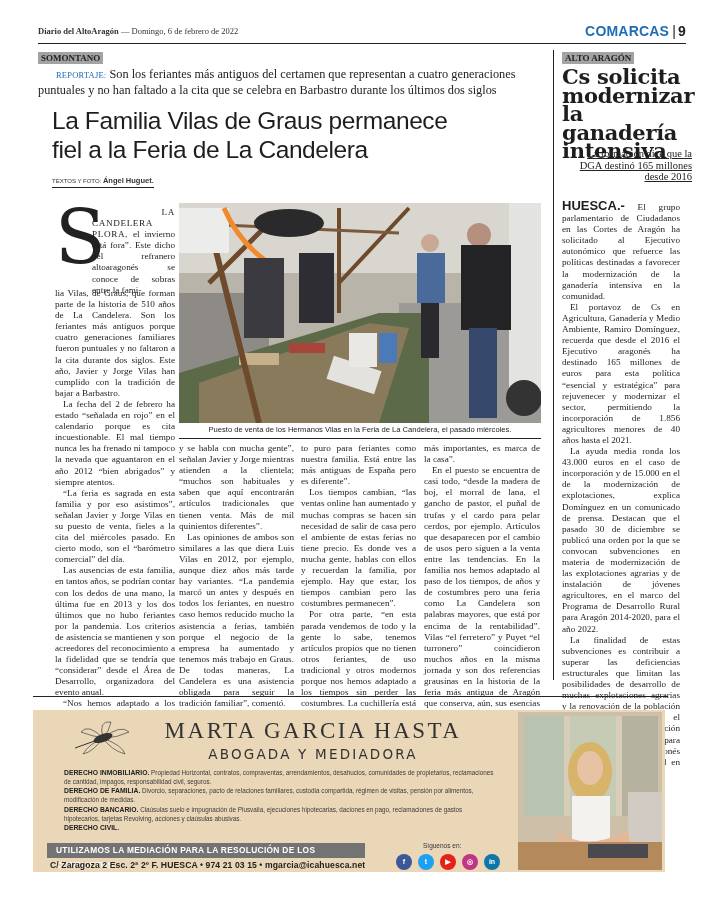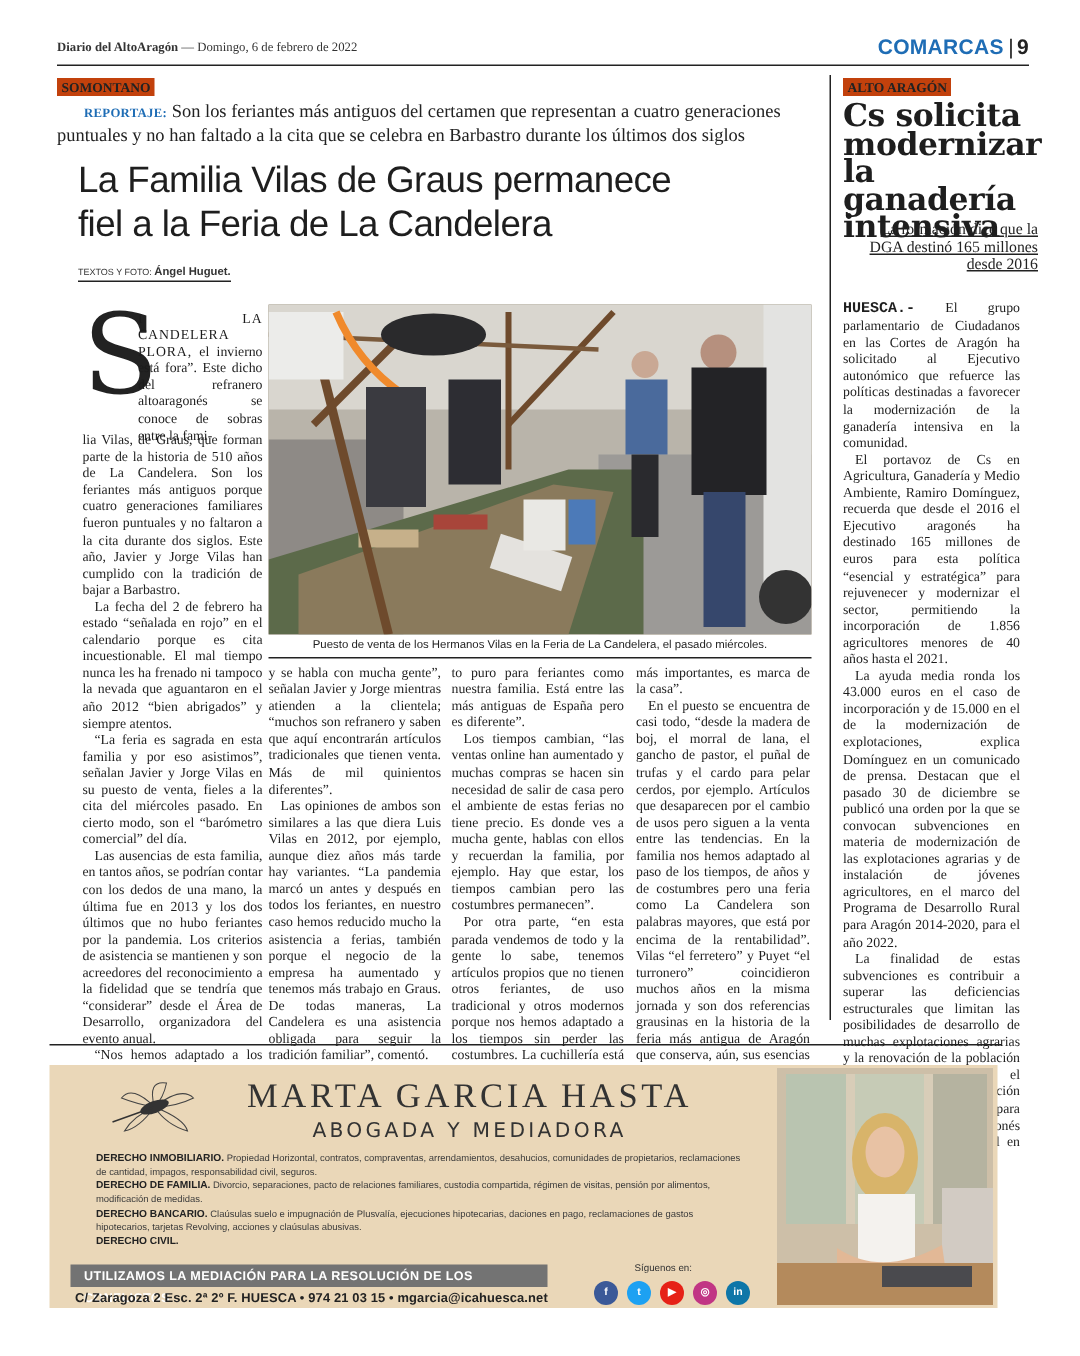--- a/index.html
+++ b/index.html
@@ -6,26 +6,26 @@
   html, body { width: 720px; height: 904px; background: #ffffff; overflow: hidden; }
   body { position: relative; font-family: "DejaVu Serif", serif; color: #1c1c1c; }
 
   .masthead { position: absolute; left: 38px; top: 22px; width: 648px; height: 22px; border-bottom: 1.5px solid #222; }
   .masthead .left { position: absolute; left: 0; top: 4px; font-family: "Liberation Serif", serif; font-size: 8.5px; color: #333; }
   .masthead .left b { font-weight: bold; }
   .masthead .right { position: absolute; right: 0; top: 1px; font-family: "Liberation Sans", sans-serif; font-weight: bold; font-size: 14px; color: #1f6db5; letter-spacing: 0.2px; }
   .masthead .right .pipe { color: #222; font-weight: normal; margin: 0 2px 0 3px; }
   .masthead .right .num { color: #222; }
 
-  .section-tag { position: absolute; background: #c2410c; font-family: "Liberation Serif", serif; font-weight: bold; font-size: 9px; color: #222; padding: 1px 3px; }
+  .section-tag { position: absolute; background: #a3a3a3; font-family: "Liberation Serif", serif; font-weight: bold; font-size: 9px; color: #222; padding: 1px 3px; }
   .tag-left { left: 38px; top: 52px; }
   .tag-right { left: 562px; top: 52px; }
 
   .lead { position: absolute; left: 38px; top: 67px; width: 500px; font-family: "Liberation Serif", serif; font-size: 12.3px; line-height: 15px; color: #222; }
-  .lead .kicker { color: #1f6db5; font-weight: bold; font-size: 8.5px; letter-spacing: 0.2px; padding-left: 18px; }
+  .lead .kicker { color: #1f6db5; font-weight: normal; font-size: 8.5px; letter-spacing: 0.2px; padding-left: 18px; }
 
   .headline { position: absolute; left: 52px; top: 106px; width: 500px; font-family: Liberation Sans, sans-serif; font-weight: normal; font-size: 24.5px; line-height: 29px; color: #1e1e1e; letter-spacing: -0.4px; }
 
   .byline { position: absolute; left: 52px; top: 176px; font-family: "Liberation Sans", sans-serif; font-size: 6px; color: #333; border-bottom: 1px solid #222; padding-bottom: 2px; }
   .byline b { font-size: 7.5px; font-weight: bold; }
 
   .vrule { position: absolute; left: 553px; top: 50px; width: 1.2px; height: 630px; background: #222; }
 
   .col { position: absolute; font-family: "Liberation Serif", serif; font-size: 9.2px; line-height: 11.1px; color: #1e1e1e; text-align: justify; hyphens: auto; }
   .col p { text-indent: 8px; }
@@ -39,21 +39,21 @@
   .caption { position: absolute; left: 179px; top: 425px; width: 362px; text-align: center; font-family: "Liberation Sans", sans-serif; font-size: 7.6px; color: #222; }
   .caption-rule { position: absolute; left: 179px; top: 438px; width: 362px; height: 1px; background: #222; }
 
   .col2 { left: 179px; top: 443px; width: 115px; }
   .col3 { left: 301px; top: 443px; width: 115px; }
   .col4 { left: 424px; top: 443px; width: 116px; }
 
   .side-head { position: absolute; left: 562px; top: 68px; width: 130px; font-family: "DejaVu Serif", serif; font-weight: bold; font-size: 21px; line-height: 18.5px; color: #1e1e1e; letter-spacing: -0.3px; }
   .side-sub { position: absolute; left: 562px; top: 148px; width: 130px; font-family: "Liberation Serif", serif; font-size: 10.5px; line-height: 11.5px; color: #222; text-decoration: underline; text-decoration-thickness: 1px; text-align: right; }
   .side-col { left: 562px; top: 200px; width: 118px; }
-  .side-col .city { font-family: Liberation Mono, monospace; font-weight: bold; font-size: 10px; }
+  .side-col .city { font-family: Liberation Sans, sans-serif; font-weight: bold; font-size: 13px; }
 
   .end-bullet { display: inline-block; width: 5px; height: 5px; border-radius: 50%; background: #222; vertical-align: middle; margin-left: 2px; }
 
   .ad-rule { position: absolute; left: 33px; top: 696px; width: 635px; height: 1px; background: #222; }
   .ad { position: absolute; left: 33px; top: 710px; width: 632px; height: 162px; background: #ead7b8; }
   .ad .flower { position: absolute; left: 40px; top: 8px; width: 62px; height: 40px; }
   .ad .name { position: absolute; left: 100px; top: 8px; width: 360px; text-align: center; font-family: Liberation Serif, serif; font-size: 23px; letter-spacing: 2.5px; color: #333; font-weight: normal; }
   .ad .role { position: absolute; left: 100px; top: 36px; width: 360px; text-align: center; font-family: "DejaVu Sans", sans-serif; font-size: 13.5px; letter-spacing: 2.2px; color: #333; }
   .ad .services { position: absolute; left: 31px; top: 59px; width: 430px; font-family: "Liberation Sans", sans-serif; font-size: 6.3px; line-height: 8.7px; color: #3a3a3a; }
   .ad .services .item { margin-bottom: 1px; }
@@ -135,21 +135,21 @@
     <rect x="242" y="100" width="18" height="55" fill="#2a2a2e"></rect>
     <circle cx="300" cy="32" r="12" fill="#b6907e"></circle>
     <rect x="282" y="42" width="50" height="85" fill="#232326"></rect>
     <rect x="290" y="125" width="28" height="90" fill="#36476c"></rect>
   </svg>
 </div>
 <div class="caption">Puesto de venta de los Hermanos Vilas en la Feria de La Candelera, el pasado miércoles.</div>
 <div class="caption-rule"></div>
 
 <div class="col col2">
-  <p class="noindent">y se habla con mucha gente”, señalan Javier y Jorge mientras atienden a la clientela; “muchos son refranero y saben que aquí encontrarán artículos tradicionales que tienen venta. Más de mil quinientos diferentes”.</p>
+  <p class="noindent">y se habla con mucha gente”, señalan Javier y Jorge mientras atienden a la clientela; “muchos son habituales y saben que aquí encontrarán artículos tradicionales que tienen venta. Más de mil quinientos diferentes”.</p>
   <p>Las opiniones de ambos son similares a las que diera Luis Vilas en 2012, por ejemplo, aunque diez años más tarde hay variantes. “La pandemia marcó un antes y después en todos los feriantes, en nuestro caso hemos reducido mucho la asistencia a ferias, también porque el negocio de la empresa ha aumentado y tenemos más trabajo en Graus. De todas maneras, La Candelera es una asistencia obligada para seguir la tradición familiar”, comentó.</p>
   <p>En esta línea, “es tradicional, atractiva y rentable, sentimien-</p>
 </div>
 <div class="col col3">
   <p class="noindent">to puro para feriantes como nuestra familia. Está entre las más antiguas de España pero es diferente”.</p>
   <p>Los tiempos cambian, “las ventas online han aumentado y muchas compras se hacen sin necesidad de salir de casa pero el ambiente de estas ferias no tiene precio. Es donde ves a mucha gente, hablas con ellos y recuerdan la familia, por ejemplo. Hay que estar, los tiempos cambian pero las costumbres permanecen”.</p>
   <p>Por otra parte, “en esta parada vendemos de todo y la gente lo sabe, tenemos artículos propios que no tienen otros feriantes, de uso tradicional y otros modernos porque nos hemos adaptado a los tiempos sin perder las costumbres. La cuchillería está entre las referencias</p>
 </div>
 <div class="col col4">
   <p class="noindent">más importantes, es marca de la casa”.</p>

